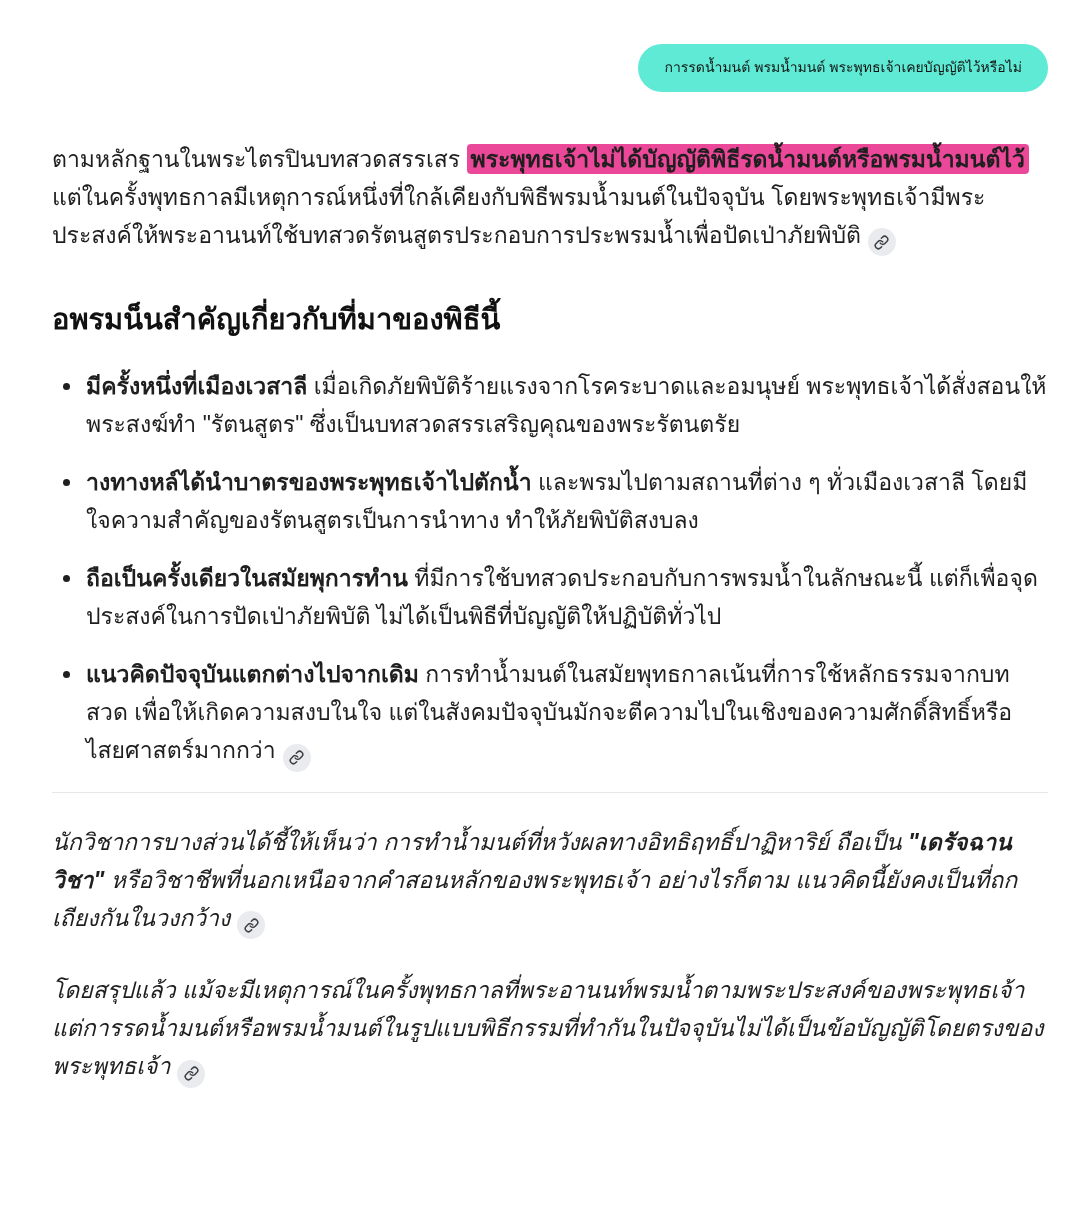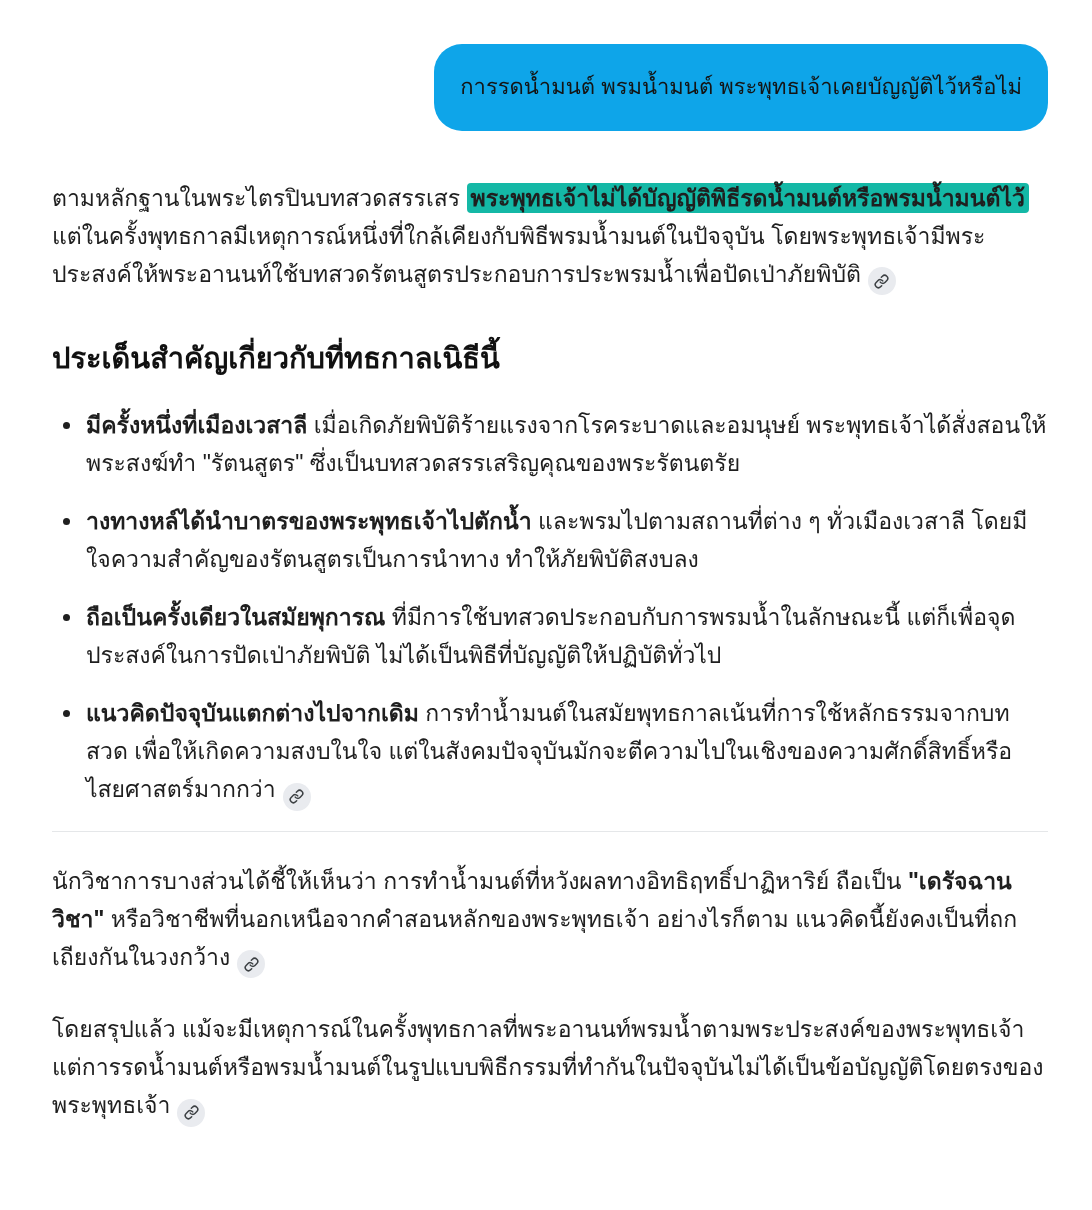--- a/index.html
+++ b/index.html
@@ -17,34 +17,34 @@
     height: 1210px;
     padding: 44px 44px 20px 52px;
   }
   
   .user-row {
     display: flex;
     justify-content: flex-end;
     margin-bottom: 48px;
   }
   .user-bubble {
-    background: #0ea5e9;
+    background: #5eead4;
     border-radius: 28px;
-    padding: 28px 26px;
-    font-size: 22px;
+    padding: 14px 26px;
+    font-size: 14px;
     line-height: 1.4;
     color: #141414;
     max-width: 860px;
   }
   
   .answer { font-size: 23px; line-height: 38px; }
   .answer p { margin: 0; }
   .intro { margin-bottom: 44px !important; }
   .hl {
-    background: #14b8a6;
+    background: #ec4899;
     font-weight: bold;
     padding: 2px 4px;
     border-radius: 4px;
     -webkit-box-decoration-break: clone;
     box-decoration-break: clone;
   }
   b, .bold { font-weight: bold; }
   h2.section-heading {
     font-size: 29px;
     font-weight: bold;
@@ -57,21 +57,21 @@
     padding-left: 32px;
     list-style: disc outside;
   }
   ul.key-points li { margin-bottom: 20px; padding-left: 2px; }
   .divider {
     border: none;
     border-top: 1px solid #e5e7e9;
     margin: 0 0 30px 0;
   }
   .sec2-gap { margin-bottom: 18px !important; }
-  .para { margin-bottom: 32px !important; }
+  .para { margin-bottom: 32px !important; font-style: italic; }
   
   .cite {
     display: inline-flex;
     align-items: center;
     justify-content: center;
     width: 28px;
     height: 28px;
     border-radius: 50%;
     background: #e9ebef;
     margin-left: 7px;
@@ -99,26 +99,26 @@
 
   <div class="answer">
 
     <p class="intro"><span>ตามหลักฐานในพระไตรปินบทสวดสรรเสร </span><span class="hl">พระพุทธเจ้าไม่ได้บัญญัติพิธีรดน้ำมนต์หรือพรมน้ำมนต์ไว้</span><span> แต่ในครั้งพุทธกาลมีเหตุการณ์หนึ่งที่ใกล้เคียงกับพิธีพรมน้ำมนต์ในปัจจุบัน โดยพระพุทธเจ้ามีพระประสงค์ให้พระอานนท์ใช้บทสวดรัตนสูตรประกอบการประพรมน้ำเพื่อปัดเป่าภัยพิบัติ</span><span class="cite">
           <svg viewBox="0 0 24 24" aria-hidden="true">
             <path d="M10 13a5 5 0 0 0 7.54.54l3-3a5 5 0 0 0-7.07-7.07l-1.72 1.71"></path>
             <path d="M14 11a5 5 0 0 0-7.54-.54l-3 3a5 5 0 0 0 7.07 7.07l1.71-1.71"></path>
           </svg>
         </span></p>
 
-    <h2 class="section-heading">ประเด็นสำคัญเกี่ยวกับที่ทธกาลเนิธีนี้</h2>
+    <h2 class="section-heading">อพรมน็นสำคัญเกี่ยวกับที่มาของพิธีนี้</h2>
 
     <ul class="key-points">
       <li><span class="bold">มีครั้งหนึ่งที่เมืองเวสาลี</span><span> เมื่อเกิดภัยพิบัติร้ายแรงจากโรคระบาดและอมนุษย์ พระพุทธเจ้าได้สั่งสอนให้พระสงฆ์ทำ "รัตนสูตร" ซึ่งเป็นบทสวดสรรเสริญคุณของพระรัตนตรัย</span></li>
       <li><span class="bold">างทางหล์ได้นำบาตรของพระพุทธเจ้าไปตักน้ำ</span><span> และพรมไปตามสถานที่ต่าง ๆ ทั่วเมืองเวสาลี โดยมีใจความสำคัญของรัตนสูตรเป็นการนำทาง ทำให้ภัยพิบัติสงบลง</span></li>
-      <li><span class="bold">ถือเป็นครั้งเดียวในสมัยพุการณ</span><span> ที่มีการใช้บทสวดประกอบกับการพรมน้ำในลักษณะนี้ แต่ก็เพื่อจุดประสงค์ในการปัดเป่าภัยพิบัติ ไม่ได้เป็นพิธีที่บัญญัติให้ปฏิบัติทั่วไป</span></li>
+      <li><span class="bold">ถือเป็นครั้งเดียวในสมัยพุการทำน</span><span> ที่มีการใช้บทสวดประกอบกับการพรมน้ำในลักษณะนี้ แต่ก็เพื่อจุดประสงค์ในการปัดเป่าภัยพิบัติ ไม่ได้เป็นพิธีที่บัญญัติให้ปฏิบัติทั่วไป</span></li>
       <li><span class="bold">แนวคิดปัจจุบันแตกต่างไปจากเดิม</span><span> การทำน้ำมนต์ในสมัยพุทธกาลเน้นที่การใช้หลักธรรมจากบทสวด เพื่อให้เกิดความสงบในใจ แต่ในสังคมปัจจุบันมักจะตีความไปในเชิงของความศักดิ์สิทธิ์หรือไสยศาสตร์มากกว่า</span><span class="cite">
             <svg viewBox="0 0 24 24" aria-hidden="true">
               <path d="M10 13a5 5 0 0 0 7.54.54l3-3a5 5 0 0 0-7.07-7.07l-1.72 1.71"></path>
               <path d="M14 11a5 5 0 0 0-7.54-.54l-3 3a5 5 0 0 0 7.07 7.07l1.71-1.71"></path>
             </svg>
           </span></li>
     </ul>
 
     <hr class="divider">
 

